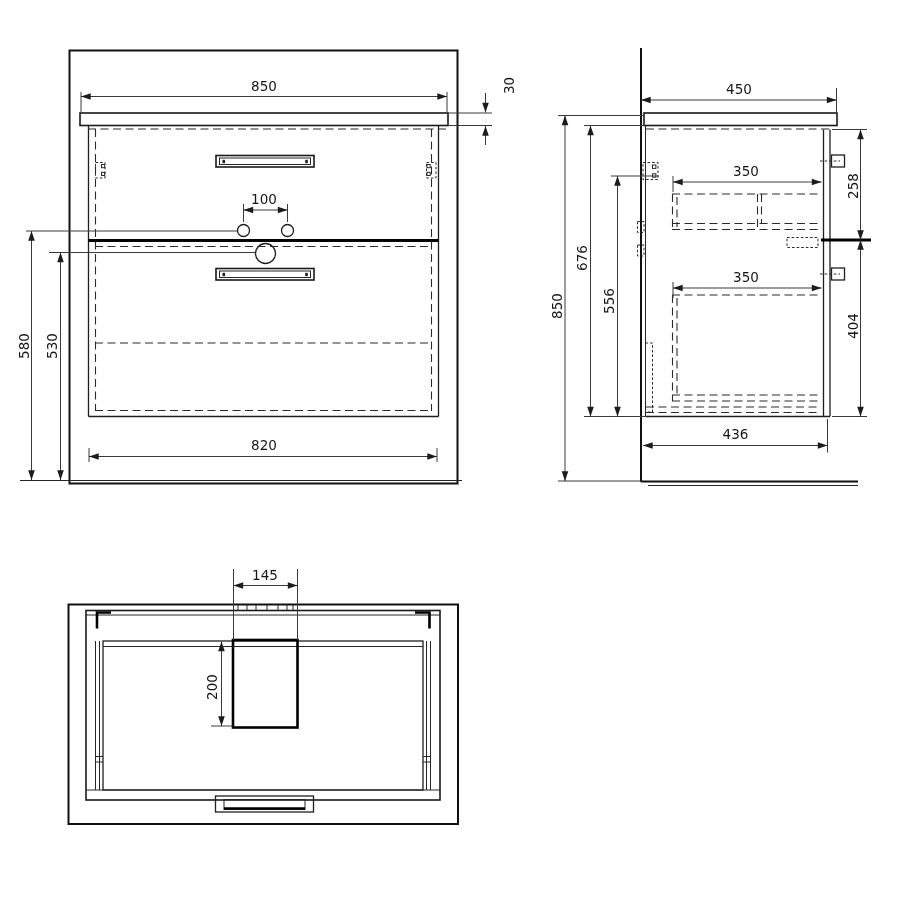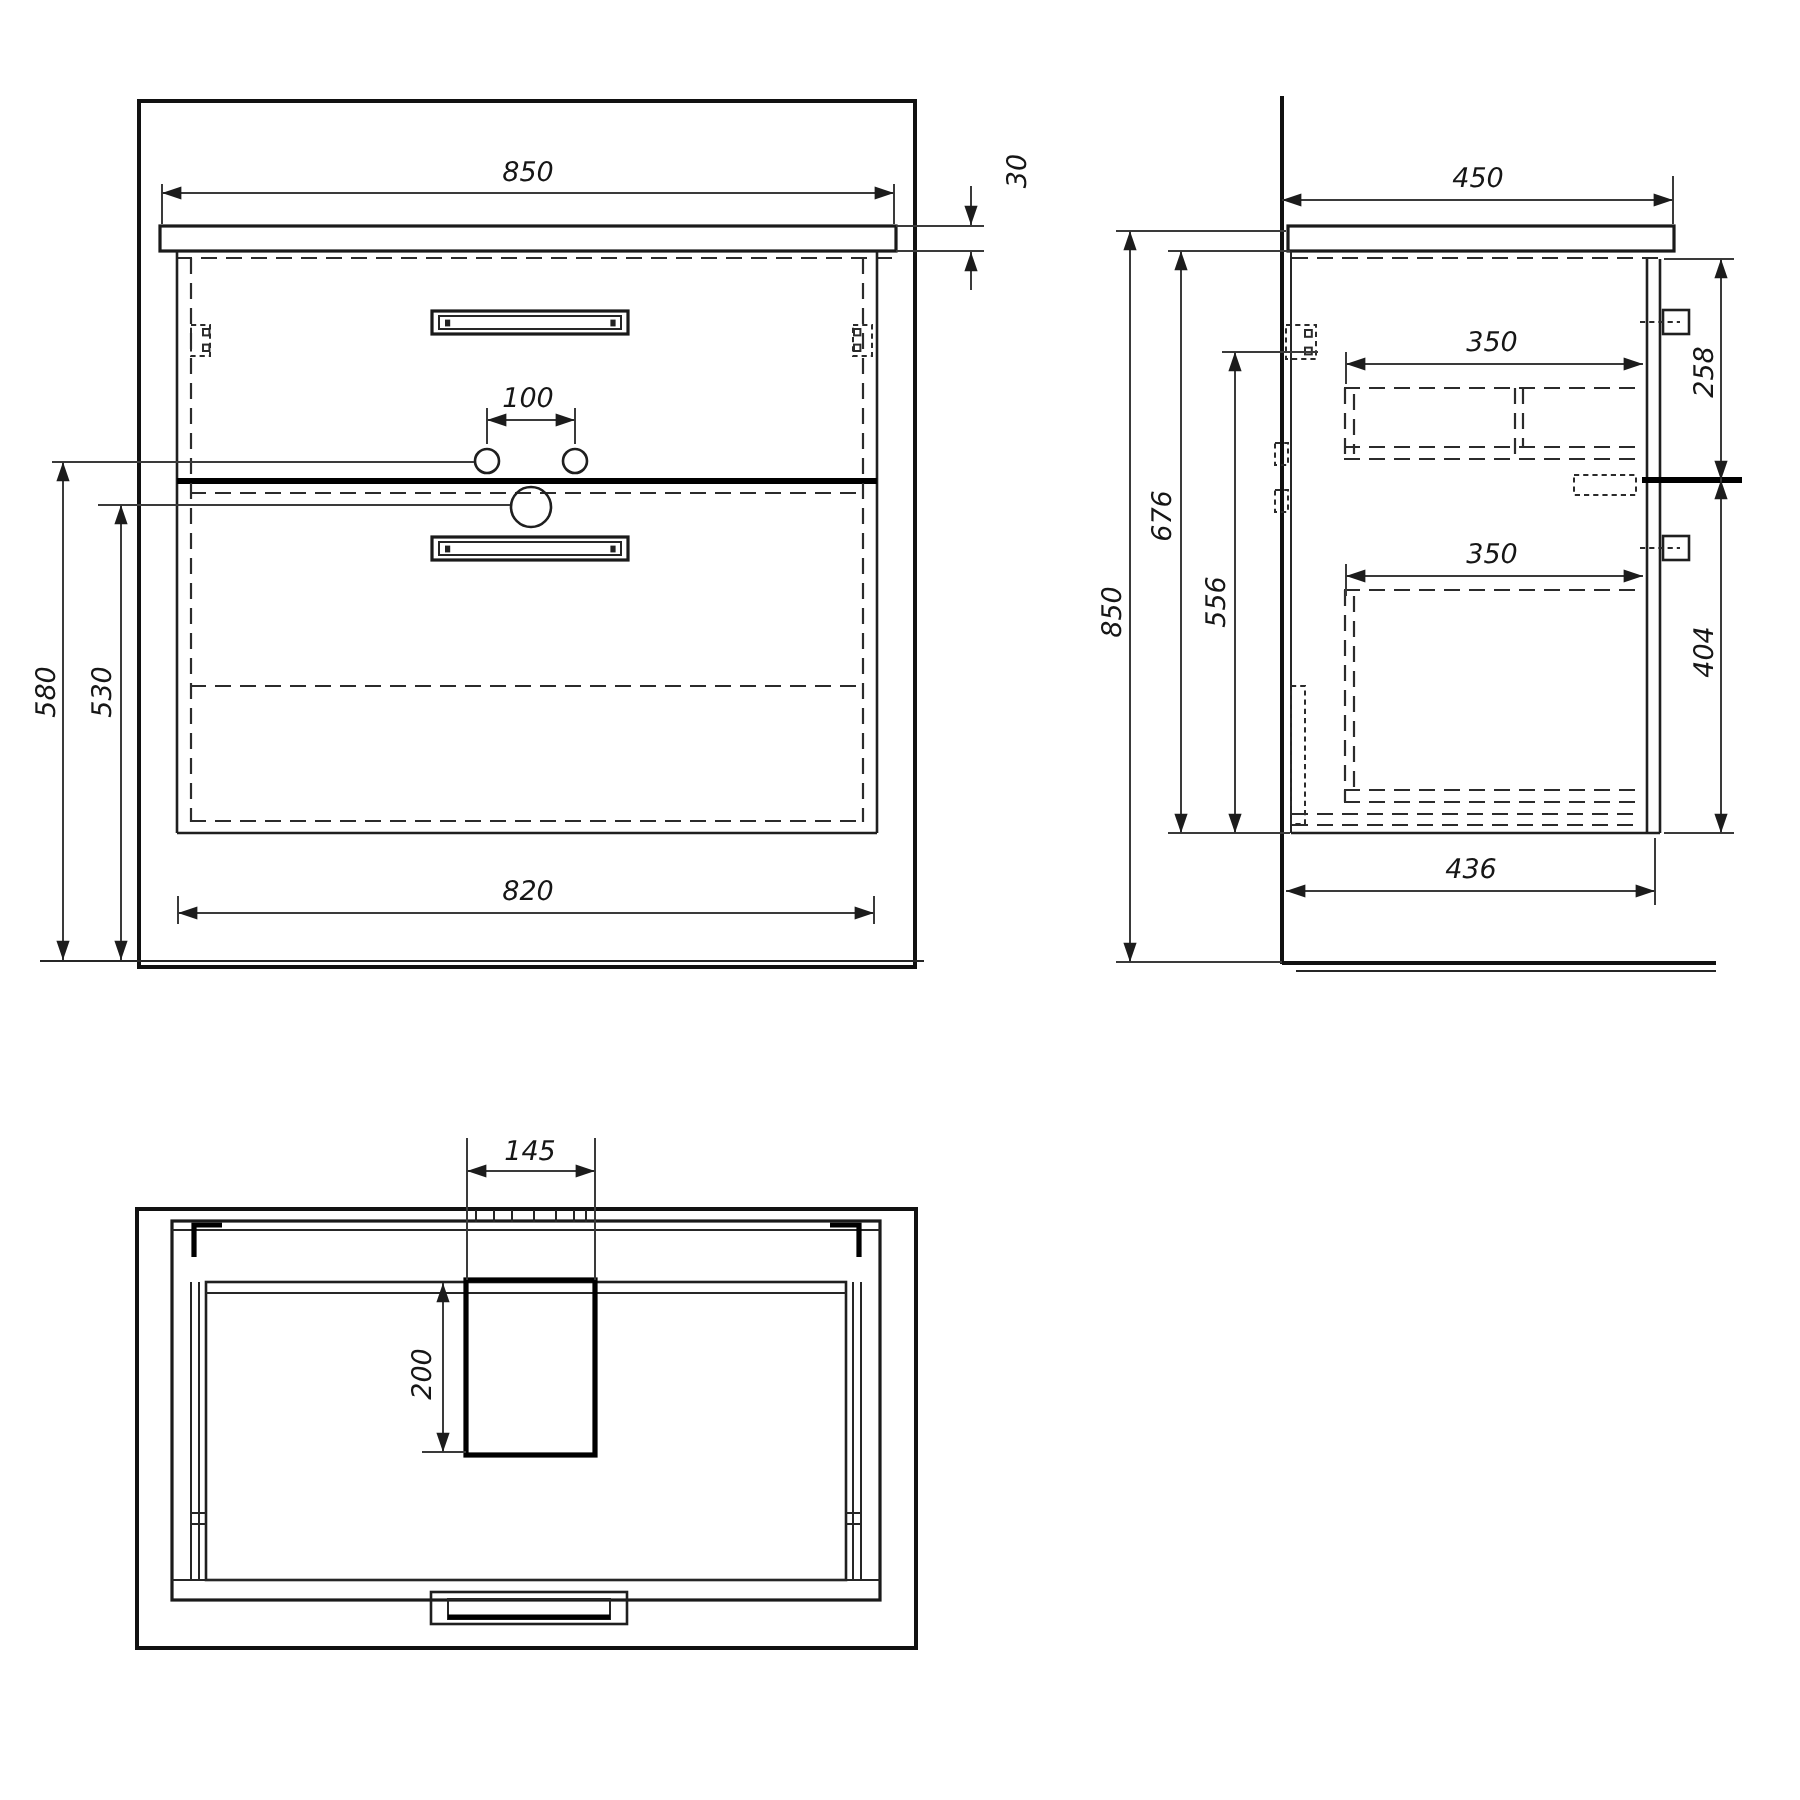--- a/index.html
+++ b/index.html
@@ -1,16 +1,16 @@
 <!DOCTYPE html>
 <html><head>
 <meta charset="utf-8">
 <style>
   html,body{margin:0;padding:0;background:#ffffff;}
-  .stage{position:relative;width:900px;height:868px;background:#fff;font-family:"DejaVu Sans",sans-serif;font-style:italic;}
+  .stage{position:relative;width:900px;height:868px;background:#fff;font-family:"DejaVu Sans",sans-serif;}
   svg{position:absolute;left:0;top:0;}
   .ln  {stroke:#262626;stroke-width:1;fill:none;}
   .ln12{stroke:#1f1f1f;stroke-width:1.3;fill:none;}
   .ln15{stroke:#1a1a1a;stroke-width:1.6;fill:none;}
   .ln2 {stroke:#111111;stroke-width:2;fill:none;}
   .ln3 {stroke:#000000;stroke-width:3;fill:none;}
   .thk {stroke:#000000;stroke-width:2.6;fill:none;}
   .dash {stroke:#2b2b2b;stroke-width:1.1;fill:none;stroke-dasharray:8,4.5;}
   .dashS{stroke:#2b2b2b;stroke-width:1;fill:none;stroke-dasharray:2.6,2;}
   .dim {stroke:#3a3a3a;stroke-width:1;fill:none;}

